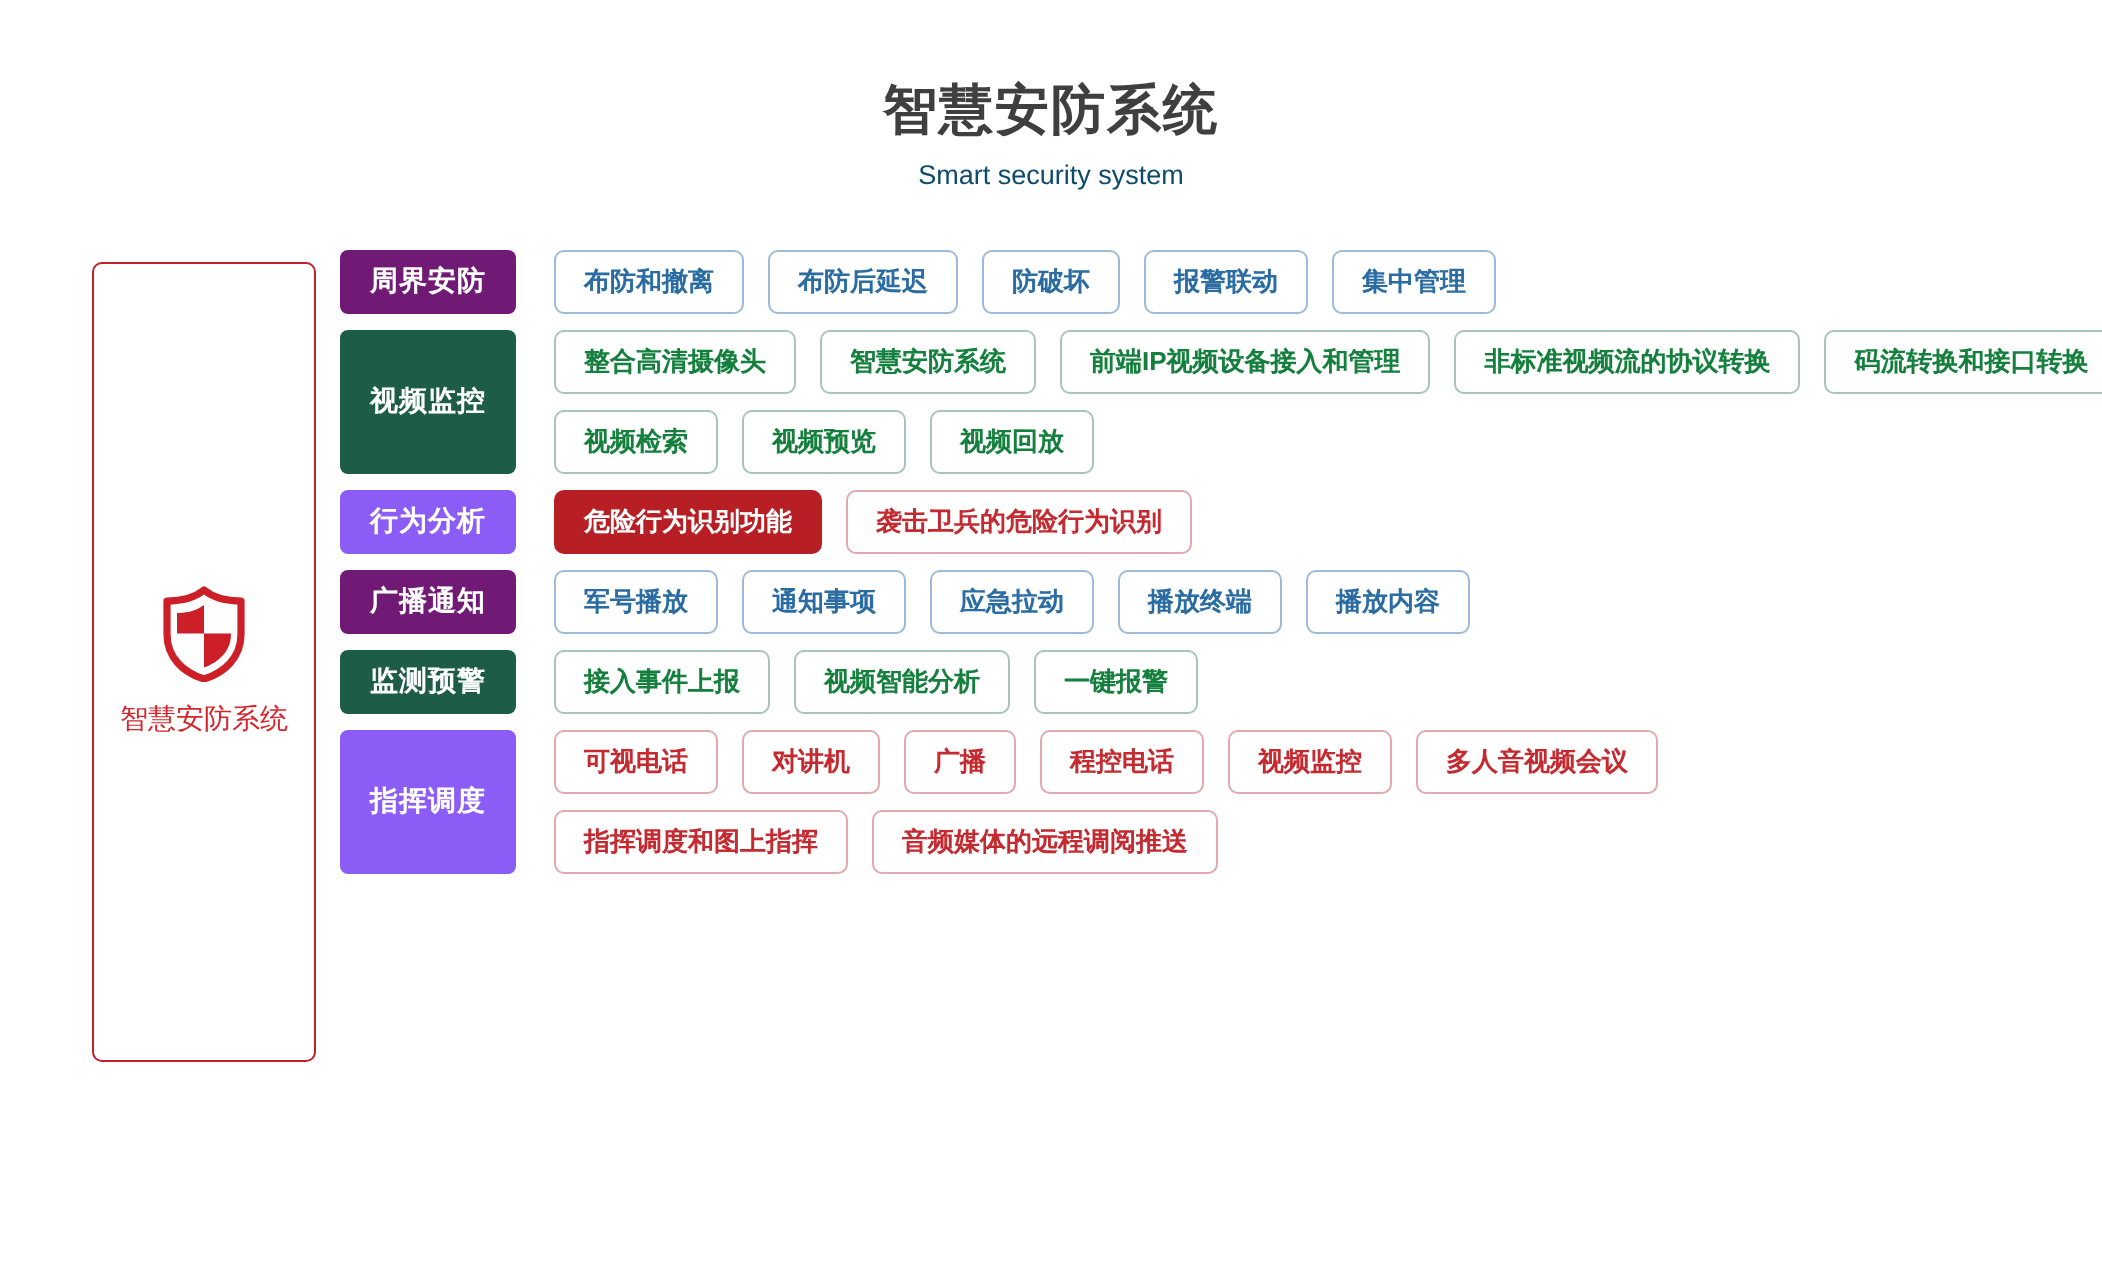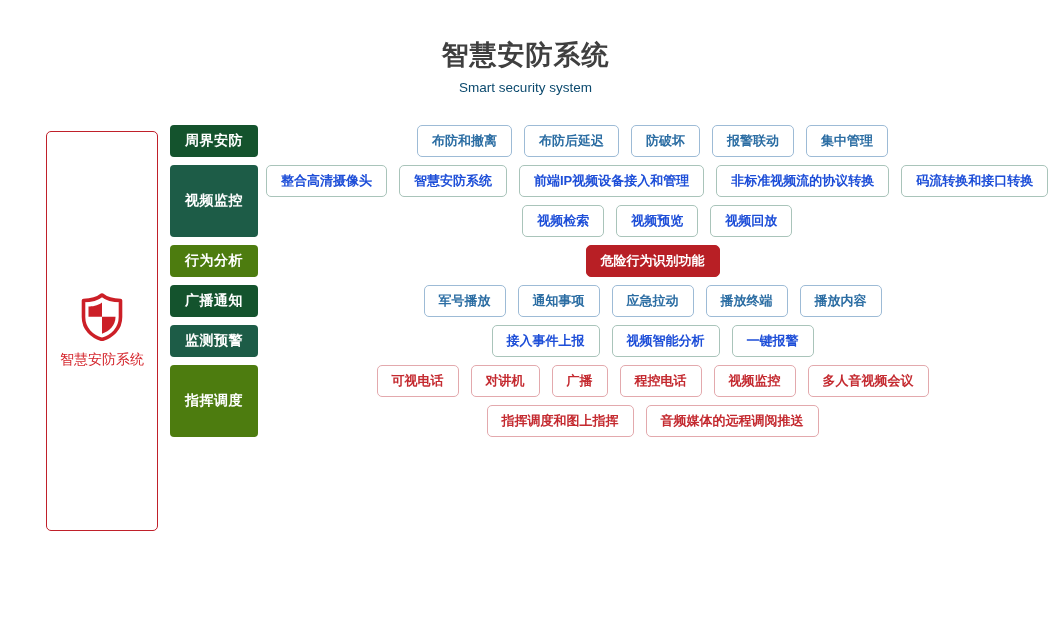--- a/index.html
+++ b/index.html
@@ -89,31 +89,30 @@
     flex: none;
     border-radius: 4px;
     color: #ffffff;
     font-size: 14px;
     font-weight: bold;
     display: flex;
     align-items: center;
     justify-content: center;
     letter-spacing: 0.5px;
   }
-  .cat-block.blue  { background: #14532d; }
+  .cat-block.blue  { background: #701a75; }
   .cat-block.green { background: #1d5c47; }
-  .cat-block.red   { background: #4d7c0f; font-family: Liberation Mono, monospace; }
+  .cat-block.red   { background: #8b5cf6; font-family: Liberation Mono, monospace; }
 
   .cat-rows {
     flex: 1;
     display: flex;
     flex-direction: column;
     justify-content: center;
-    padding-left: 8px;
-    align-items: center;
+    padding-left: 19px;
   }
   .chip-row {
     display: flex;
     flex-wrap: nowrap;
     align-items: center;
   }
   .chip-row + .chip-row { margin-top: 8px; }
 
   .chip {
     border-radius: 5px;
@@ -127,21 +126,21 @@
     border: 1px solid transparent;
     text-align: center;
     font-weight: bold;
   }
   .chip.blue {
     border-color: #9dbbd6;
     color: #2b6da3;
   }
   .chip.green {
     border-color: #a9c4ba;
-    color: #1d4ed8;
+    color: #15803d;
   }
   .chip.red {
     border-color: #e3a9ad;
     color: #c42a30;
   }
   .chip.red-solid {
     background: #b81f25;
     border-color: #b81f25;
     color: #ffffff;
   }
@@ -195,20 +194,21 @@
             <div class="chip green">视频预览</div>
             <div class="chip green">视频回放</div>
           </div>
         </div>
       </div>
       <div class="cat">
         <div class="cat-block red">行为分析</div>
         <div class="cat-rows">
           <div class="chip-row">
             <div class="chip red-solid">危险行为识别功能</div>
+            <div class="chip red">袭击卫兵的危险行为识别</div>
           </div>
         </div>
       </div>
       <div class="cat">
         <div class="cat-block blue">广播通知</div>
         <div class="cat-rows">
           <div class="chip-row">
             <div class="chip blue">军号播放</div>
             <div class="chip blue">通知事项</div>
             <div class="chip blue">应急拉动</div>

